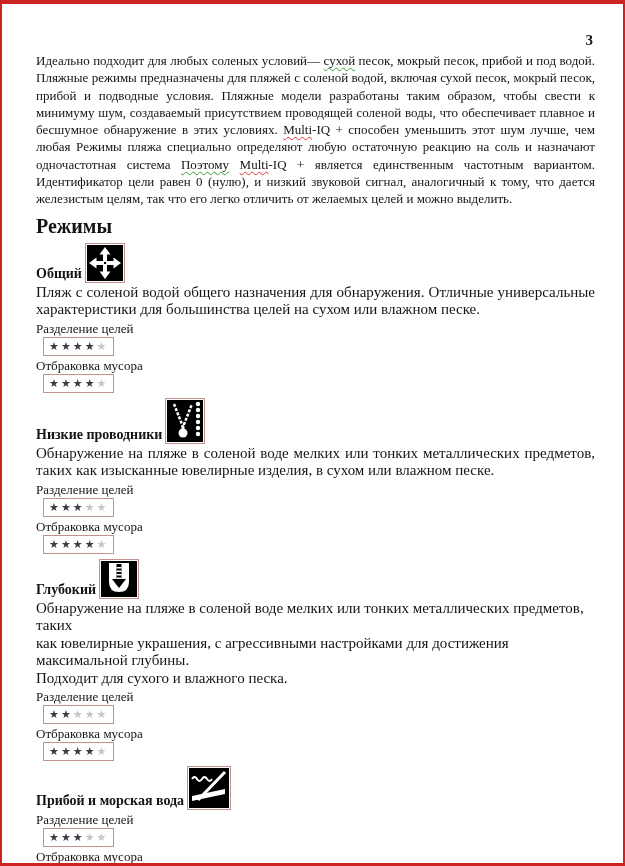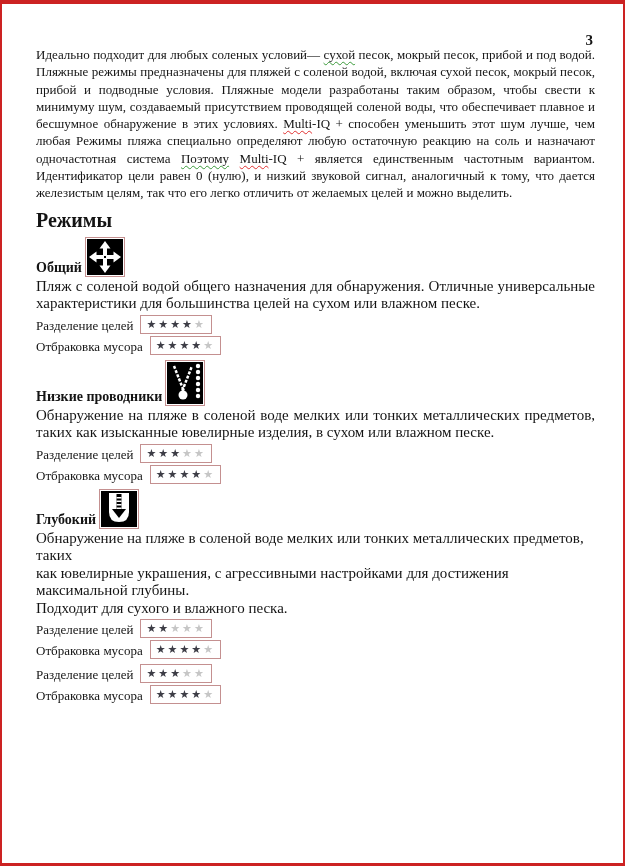--- a/index.html
+++ b/index.html
@@ -10,32 +10,32 @@
     border-right:2px solid #cc2222; border-bottom:3px solid #cc2222;
     font-family:"Liberation Serif", serif; color:#141414;
   }
   .content { padding:38px 28px 0 34px; }
   .page-num { position:absolute; top:28px; right:30px; font-weight:bold; font-size:15px; }
 
   .doc-header { display:flex; justify-content:center; align-items:flex-end; margin:0 0 2px 0; }
   .doc-title { font-weight:bold; font-size:15px; padding-bottom:1px; }
   .beach-frame { border:2px solid #943c3c; line-height:0; margin-left:2px; background:#fff; }
 
-  .intro { font-size:13px; line-height:17.3px; text-align:justify; margin:4px 0 0 0; }
+  .intro { font-size:13px; line-height:17.3px; text-align:justify; margin:10px 0 0 0; }
 
   .modes-heading { text-align:left; font-weight:bold; font-size:20px; margin:7px 0 0 0; }
 
   .section { margin-top:5px; }
   .section-header { display:flex; align-items:flex-end; }
   .section-title { font-weight:bold; font-size:14px; padding-bottom:1px; }
   .mode-frame { border:1px solid #c49090; padding:1px; line-height:0; background:#fff; margin-left:3px; }
 
   .section-body { font-size:15px; line-height:17.5px; text-align:justify; white-space:pre-line; margin:1px 0 0 0; }
 
-  .rating-row { display:flex; align-items:flex-end; margin-top:2px; font-size:13px; }
+  .rating-row { display:flex; align-items:flex-start; margin-top:2px; font-size:13px;flex-direction:column; }
   .star-box { border:1px solid #c49090; background:#fff; padding:0 5px 1px 5px; margin-left:7px; line-height:15px; white-space:nowrap; }
   .star { font-size:11px; letter-spacing:2px; }
   .star.filled { color:#3d3d46; }
   .star.empty  { color:#c6c6c6; }
 
   .squiggle-green { text-decoration:underline wavy #3a9a3a 1px; text-underline-offset:2px; text-decoration-skip-ink:none; }
   .squiggle-red   { text-decoration:underline wavy #e03030 1px; text-underline-offset:2px; text-decoration-skip-ink:none; }
 </style>
 </head>
 <body>
@@ -138,20 +138,31 @@
         <span>Разделение целей</span>
         <span class="star-box"><span class="star filled">★</span><span class="star filled">★</span><span class="star empty">★</span><span class="star empty">★</span><span class="star empty">★</span></span>
       </div>
       <div class="rating-row">
         <span>Отбраковка мусора</span>
         <span class="star-box"><span class="star filled">★</span><span class="star filled">★</span><span class="star filled">★</span><span class="star filled">★</span><span class="star empty">★</span></span>
       </div>
     </div>
 
     <div class="section">
+      <div class="section-header">
+        <span class="section-title">Прибой и морская вода</span>
+        <span class="mode-frame">
+          <svg width="40" height="40" viewBox="0 0 40 40">
+            <rect width="40" height="40" fill="#000"></rect>
+            <polygon points="3,28 36,21 36,26 3,33" fill="#fff"></polygon>
+            <line x1="9" y1="32" x2="36" y2="4" stroke="#fff" stroke-width="3"></line>
+            <path d="M3,11 q2.5,-4 5,0 t5,0 t5,0 t5,0" stroke="#fff" stroke-width="2" fill="none"></path>
+          </svg>
+        </span>
+      </div>
       <div class="rating-row">
         <span>Разделение целей</span>
         <span class="star-box"><span class="star filled">★</span><span class="star filled">★</span><span class="star filled">★</span><span class="star empty">★</span><span class="star empty">★</span></span>
       </div>
       <div class="rating-row">
         <span>Отбраковка мусора</span>
         <span class="star-box"><span class="star filled">★</span><span class="star filled">★</span><span class="star filled">★</span><span class="star filled">★</span><span class="star empty">★</span></span>
       </div>
     </div>
 

